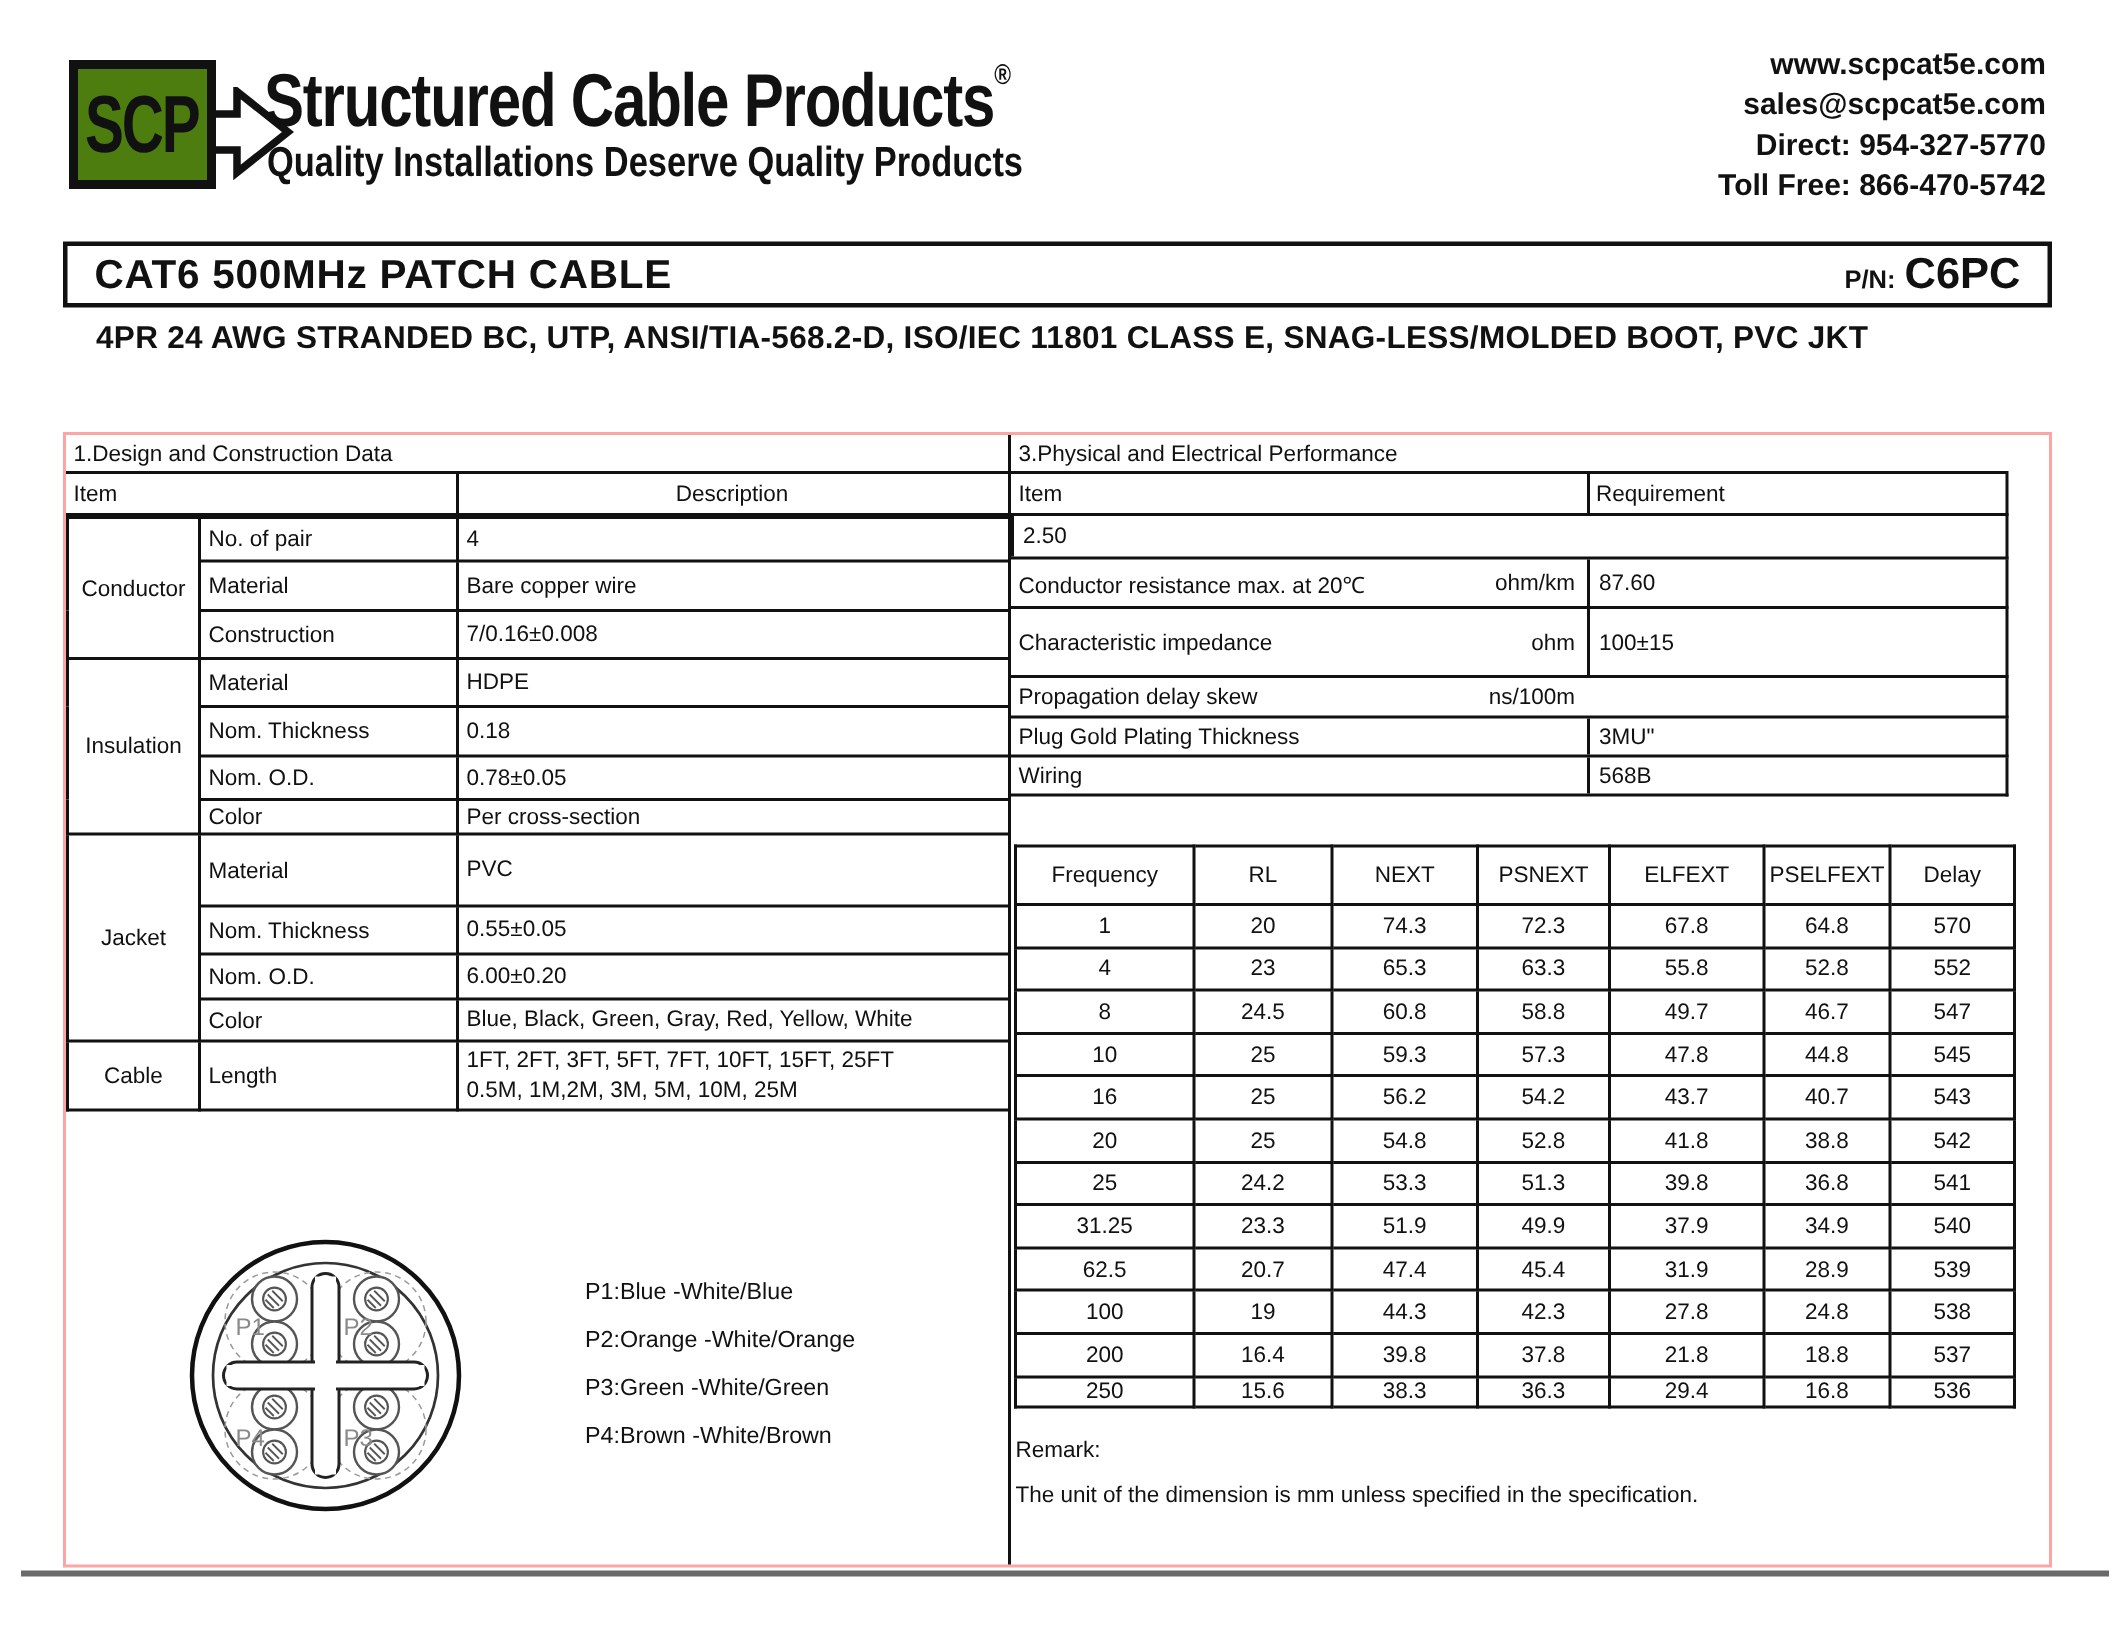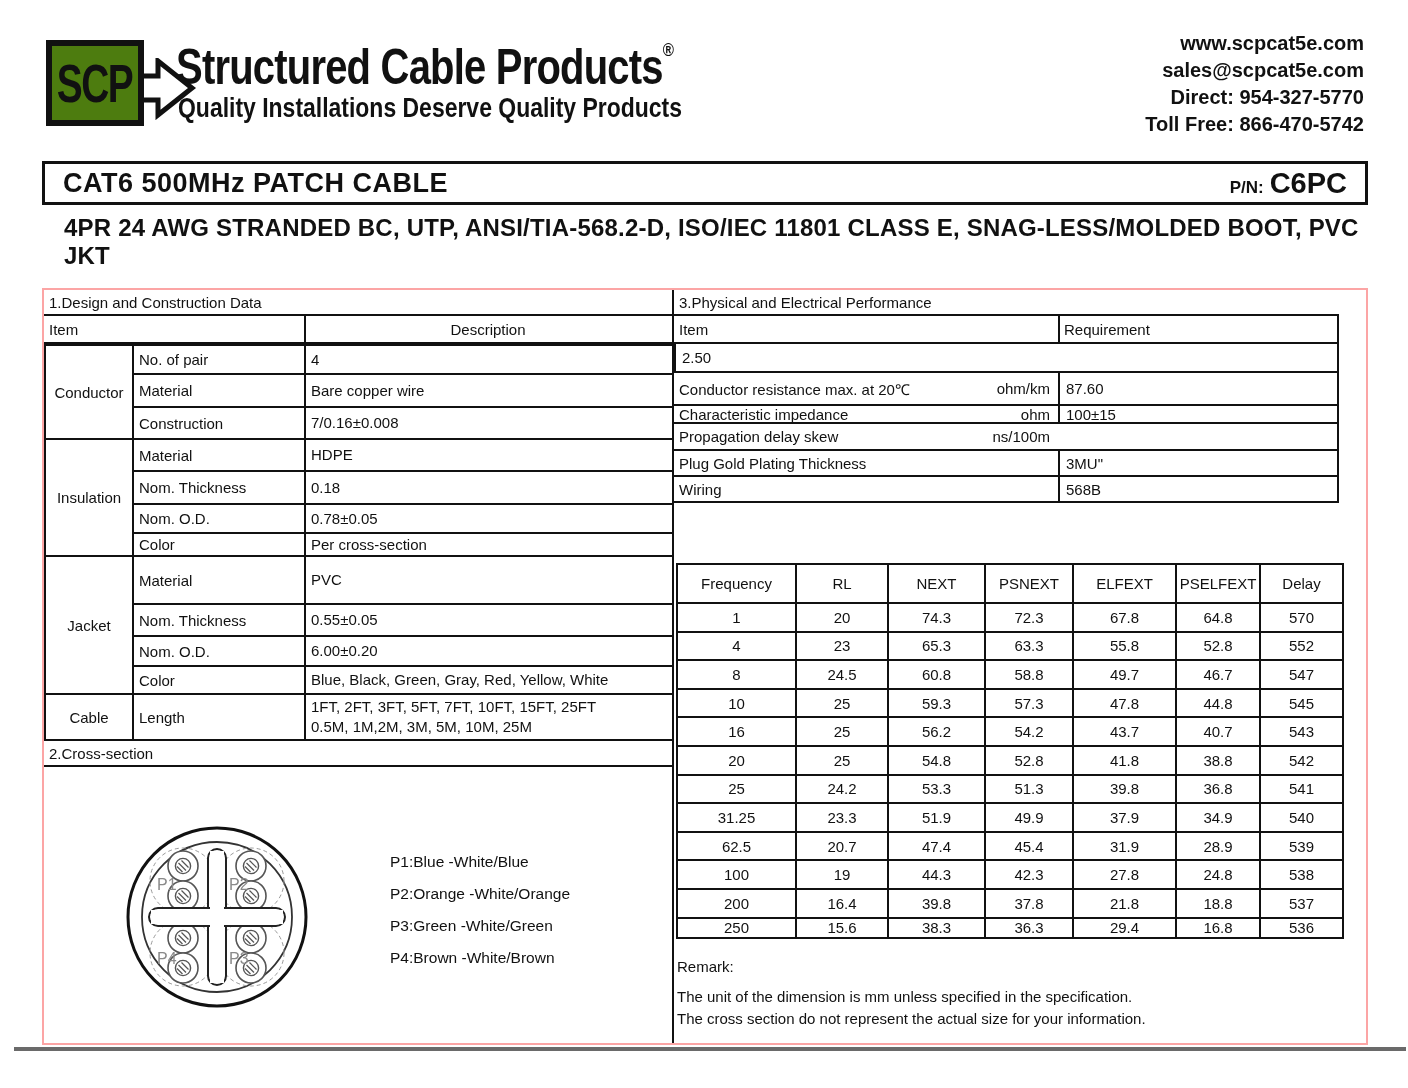--- a/index.html
+++ b/index.html
@@ -17,21 +17,21 @@
   .tagline{position:absolute;left:178px;top:92px;font-size:28px;font-weight:bold;
            transform:scaleX(.82);transform-origin:left top;white-space:nowrap;}
   .contact{position:absolute;right:44px;top:30px;text-align:right;font-size:20px;font-weight:bold;line-height:27px;}
 
   
   .title-bar{position:absolute;left:42px;top:161px;width:1326px;height:44px;border:3px solid #111;
              box-sizing:border-box;display:flex;align-items:center;justify-content:space-between;padding:0 18px;}
   .title-text{font-size:27px;font-weight:bold;letter-spacing:.5px;}
   .pn{font-size:17px;font-weight:bold;}
   .pn-value{font-size:29px;font-weight:bold;margin-left:6px;}
-  .subtitle{position:absolute;left:64px;top:214px;font-size:24px;font-weight:bold;letter-spacing:.2px;}
+  .subtitle{position:absolute;left:64px;top:214px;font-size:21px;font-weight:bold;letter-spacing:.2px;}
 
   
   .frame{position:absolute;left:42px;top:288px;width:1326px;height:757px;border:2px solid #fca5a5;box-sizing:border-box;}
   .left-col{position:absolute;left:0;top:0;width:630px;height:100%;border-right:2px solid #111;box-sizing:border-box;}
   .right-col{position:absolute;left:630px;top:0;width:696px;height:100%;}
 
   .band{height:26px;border-bottom:2px solid #111;display:flex;align-items:center;
         padding-left:5px;font-size:15px;box-sizing:border-box;}
   .lt-header{height:28px;border-bottom:2px solid #111;position:relative;box-sizing:border-box;font-size:15px;}
   .lt-header .item-label{position:absolute;left:5px;top:5px;}
@@ -169,21 +169,20 @@
               <td class="pre">Blue, Black, Green, Gray, Red, Yellow, White</td>
             </tr>
             <tr style="height:46px">
               <td class="grp" rowspan="1">Cable</td>
               <td>Length</td>
               <td class="pre">1FT, 2FT, 3FT, 5FT, 7FT, 10FT, 15FT, 25FT
 0.5M, 1M,2M, 3M, 5M, 10M, 25M</td>
             </tr>
           </tbody>
       </table>
-      <div class="band2">2.Cross-section</div>
 
       <svg class="xsection-svg" width="200" height="200" viewBox="-100 -100 200 200">
         <defs>
           <g id="wire">
             <circle r="15" fill="#fff" stroke="#555" stroke-width="1.6"></circle>
             <circle r="7.6" fill="#fff" stroke="#555" stroke-width="1.4"></circle>
             <line x1="-4.5" y1="-3" x2="3" y2="4.5" stroke="#555" stroke-width="1.2"></line>
             <line x1="-1.5" y1="-5.5" x2="5.5" y2="1.5" stroke="#555" stroke-width="1.2"></line>
             <line x1="-6" y1="0.5" x2="-0.5" y2="6" stroke="#555" stroke-width="1.2"></line>
           </g>
@@ -229,21 +228,21 @@
           <div class="perf-row" style="height:29px">
             <div class="perf-val">2.50</div>
           </div>
           <div class="perf-row" style="height:33px">
             <div class="perf-item">
               <span>Conductor resistance max. at 20℃</span>
               <span>ohm/km</span>
             </div>
             <div class="perf-val">87.60</div>
           </div>
-          <div class="perf-row" style="height:18px">
+          <div class="perf-row" style="height:46px">
             <div class="perf-item">
               <span>Characteristic impedance</span>
               <span>ohm</span>
             </div>
             <div class="perf-val">100±15</div>
           </div>
           <div class="perf-row" style="height:27px">
             <div class="perf-item">
               <span>Propagation delay skew</span>
               <span>ns/100m</span>
@@ -393,18 +392,17 @@
               <td>36.3</td>
               <td>29.4</td>
               <td>16.8</td>
               <td>536</td>
             </tr>
           </tbody>
       </table>
 
       <div class="remark remark-label">Remark:</div>
       <div class="remark remark-line1">The unit of the dimension is mm unless specified in the specification.</div>
-      <div class="remark remark-line2">The cross section do not represent the actual size for your information.</div>
     </div>
   </div>
 
   <div class="page-shadow"></div>
 </div>
 
 </body></html>

